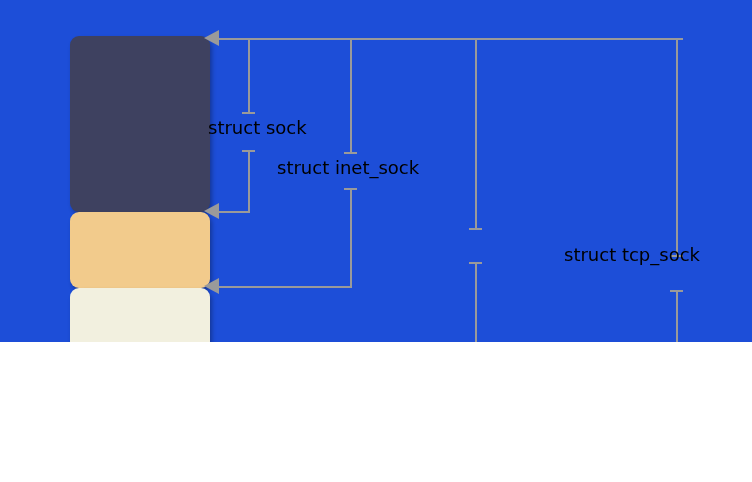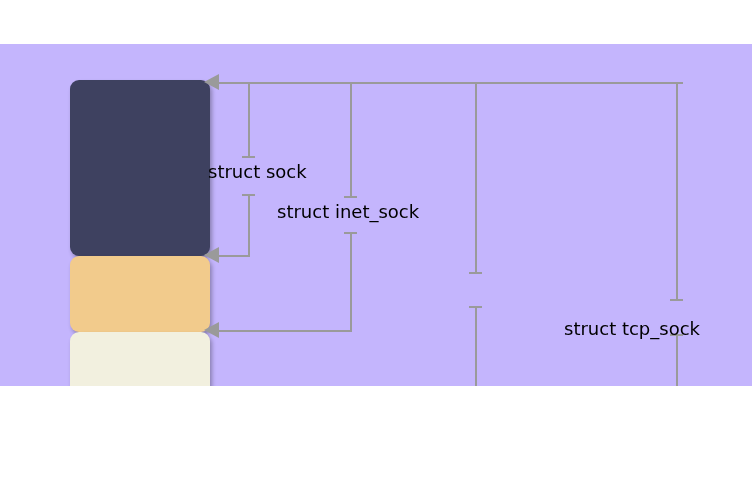--- a/index.html
+++ b/index.html
@@ -8,23 +8,22 @@
     padding: 0;
     background: #ffffff;
   }
   body {
     font-family: "DejaVu Sans", sans-serif;
   }
   #canvas {
     position: relative;
     width: 752px;
     height: 342px;
-    background: #c4b5fd;
+    background: #1d4ed8;
     overflow: hidden;
-    margin-top: 44px;
   }
 
   
   .block {
     position: absolute;
     left: 70px;
     width: 140px;
     border-radius: 9px;
     box-shadow: 2px 3px 4px rgba(0,0,0,0.30);
   }
@@ -121,15 +120,15 @@
   <div class="vcap" style="left:670px; top:38px;"></div>
   <div class="vline" style="left:676px; top:38px;  height:217px;"></div>
   <div class="vcap" style="left:670px; top:255px;"></div>
 
   <div class="vcap" style="left:670px; top:290px;"></div>
   <div class="vline" style="left:676px; top:290px; height:143px;"></div>
 
   <div class="hline" style="left:218px; top:433px; width:460px;"></div>
   <div class="arrowhead" style="left:204px; top:425px;"></div>
 
-  <div class="label" style="left:564px; top:276px;">struct tcp_sock</div>
+  <div class="label" style="left:564px; top:246px;">struct tcp_sock</div>
 
 </div>
 
 </body></html>

